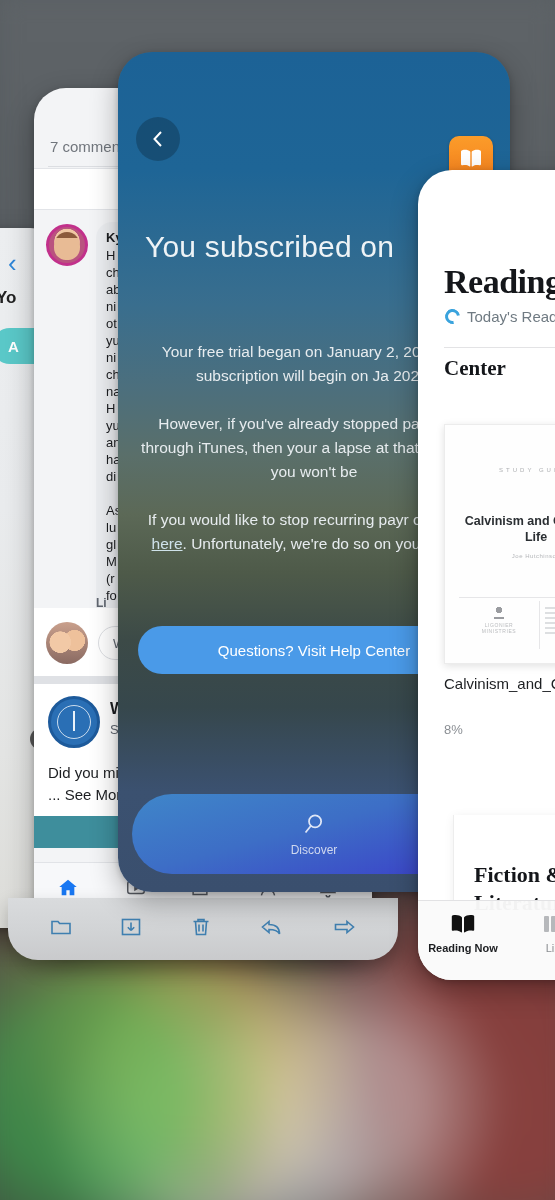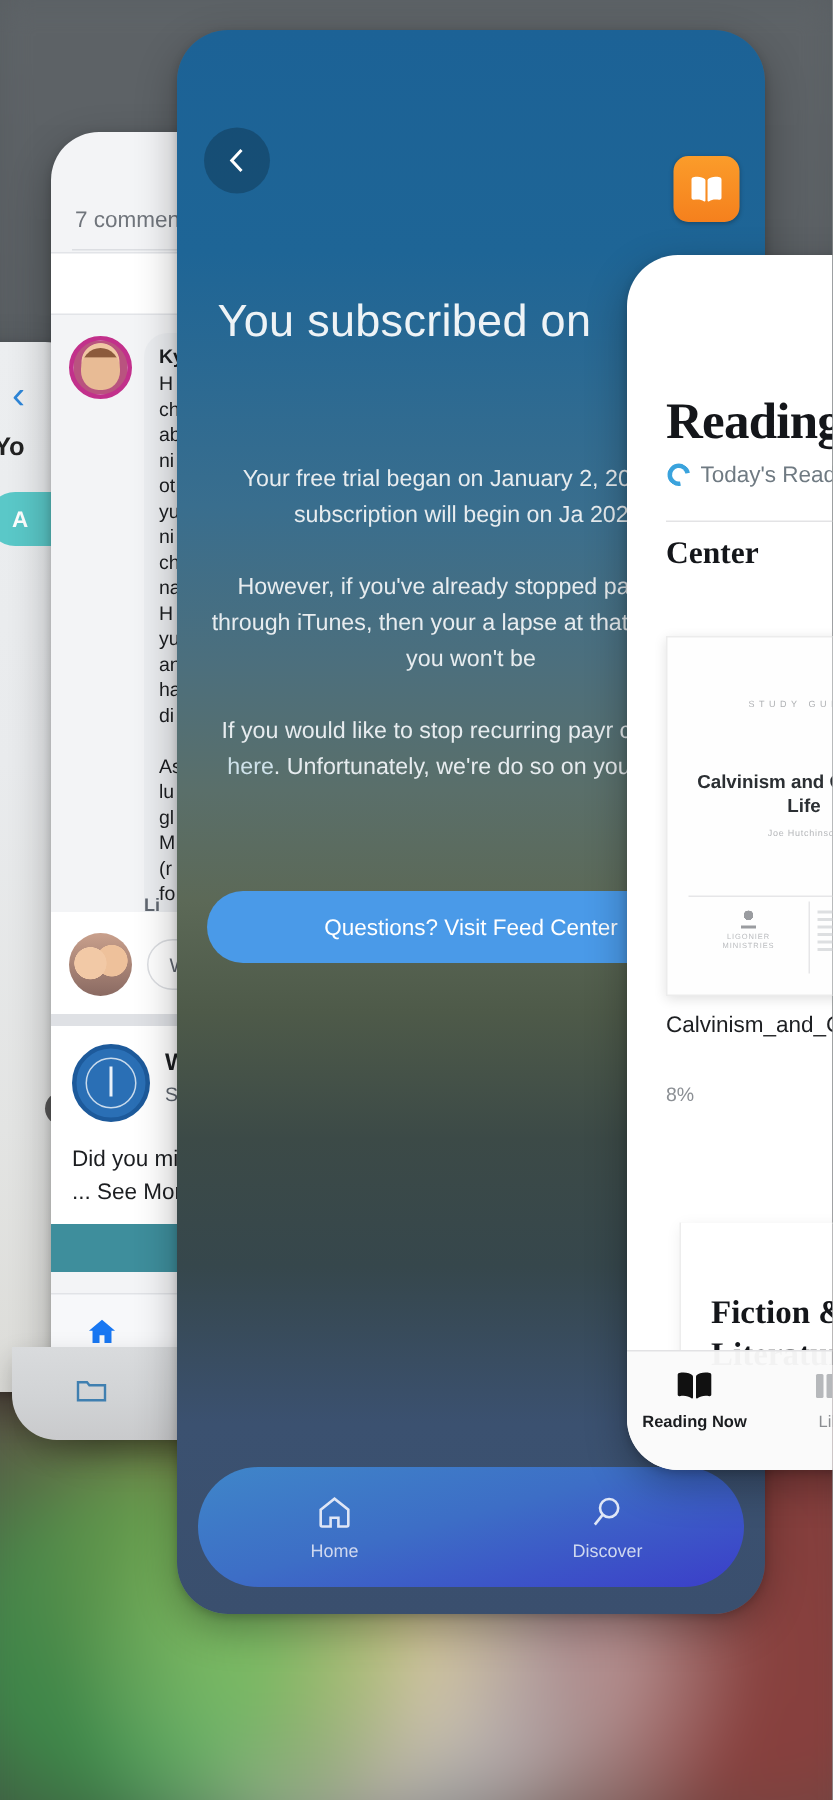--- a/index.html
+++ b/index.html
@@ -207,21 +207,21 @@
     background: linear-gradient(180deg,#d9dbdd 0%, #d1d3d5 55%, #c9cacc 100%);
     border-radius: 0 0 30px 30px;
     display:flex; align-items:center; justify-content:space-around;
     padding: 0 18px;
     box-shadow: 0 8px 18px rgba(0,0,0,0.22);
   }
   #fb-system-bar svg { stroke: #3f7fb0; fill:none; stroke-width: 1.6; }
 
   
   #card-subscription {
-    left: 118px; top: 20px; width: 392px; height: 1056px;
+    left: 118px; top: 52px; width: 392px; height: 840px;
     border-radius: 34px;
     background:
       linear-gradient(180deg,
         #1c6296 0%,
         #1e6596 14%,
         #396e8e 30%,
         #4c6f7d 40%,
         #5a6f6a 48%,
         #5c6957 55%,
         #4e5a49 62%,
@@ -249,21 +249,21 @@
     font-size: 30px; font-weight: 300; color:#eef3f6;
     white-space: nowrap; letter-spacing: 0.2px;
   }
   .sub-body {
     position:absolute; left: 14px; top: 288px; width: 364px;
     text-align:center;
     font-size: 15.5px; line-height: 24px;
     color: #e7ecef; font-weight: 300;
   }
   .sub-body p { margin-bottom: 24px; }
-  .sub-body a { color:#cfe2ea; }
+  .sub-body a { color:#cfe2ea; text-decoration: underline; }
   .sub-cta {
     position:absolute; left: 20px; top: 574px;
     width: 352px; height: 48px; border-radius: 24px;
     background: #4a9ae8;
     color:#fff; font-size: 15px;
     display:flex; align-items:center; justify-content:center;
     white-space:nowrap;
   }
   .sub-tabbar {
     position:absolute; left: 14px; bottom: 18px;
@@ -550,29 +550,23 @@
     </div>
 
     <div class="sub-heading">You subscribed on</div>
 
     <div class="sub-body">
       <p>Your free trial began on January 2, 20   yearly subscription will begin on Ja   2022.</p>
       <p>However, if you've already stopped    payments through iTunes, then your a   lapse at that time, and you won't be </p>
       <p><span>If you would like to stop recurring payr   can do so <a>here</a>. Unfortunately, we're    do so on your behalf.</span></p>
     </div>
 
-    <div class="sub-cta">Questions? Visit Feed Center</div>
+    <div class="sub-cta">Questions? Visit Help Center</div>
 
     <div class="sub-tabbar">
-      <div class="sub-tab">
-        <svg width="28" height="26" viewBox="0 0 24 24">
-            <path d="M3.5 10.6 12 3.8l8.5 6.8V20a.9.9 0 0 1-.9.9h-5.2v-5.4h-4.8v5.4H4.4A.9.9 0 0 1 3.5 20z"></path>
-          </svg>
-        <span>Home</span>
-      </div>
       <div class="sub-tab">
         <svg width="28" height="26" viewBox="0 0 24 24">
             <circle cx="13" cy="9.6" r="5.6"></circle>
             <path d="M9 13.8 4.2 19.8"></path>
           </svg>
         <span>Discover</span>
       </div>
     </div>
   </div>
 

